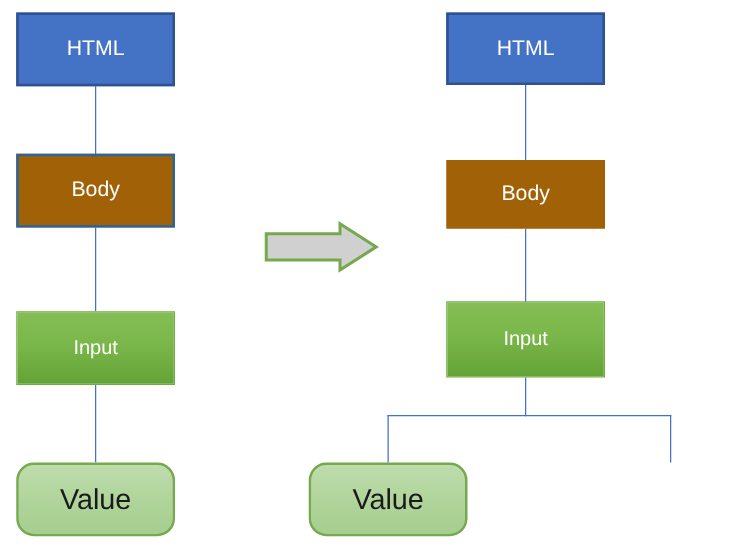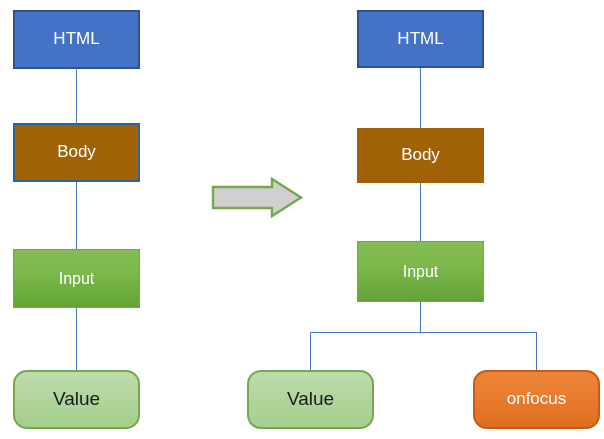--- a/index.html
+++ b/index.html
@@ -50,21 +50,21 @@
     color: #ffffff;
     font-size: 16px;
     border: 1px solid #6FAE3E;
   }
   
   .n-value {
     background: linear-gradient(to bottom, #BEDCAC 0%, #AFD49A 55%, #A6CE8F 100%);
     border: 2px solid #76A84E;
     border-radius: 14px;
     color: #1a1a1a;
-    font-size: 19px;
+    font-size: 23px;
   }
   
   .n-onfocus {
     background: linear-gradient(to bottom, #EC853A 0%, #E8792A 55%, #DE6F20 100%);
     border: 2px solid #C55A11;
     border-radius: 14px;
     color: #ffffff;
     font-size: 17px;
   }
   
@@ -140,17 +140,14 @@
   </div>
 
   <div class="node n-input" style="left:357px; top:241px; width:127px; height:61px;">
     <span>Input</span>
   </div>
 
   <div class="node n-value" style="left:247px; top:370px; width:127px; height:59px;">
     <span>Value</span>
   </div>
 
-  <div class="node n-onfocus" style="left:473px; top:370px; width:127px; height:59px;">
-    <span>onfocus</span>
-  </div>
 
 </div>
 
 </body></html>

